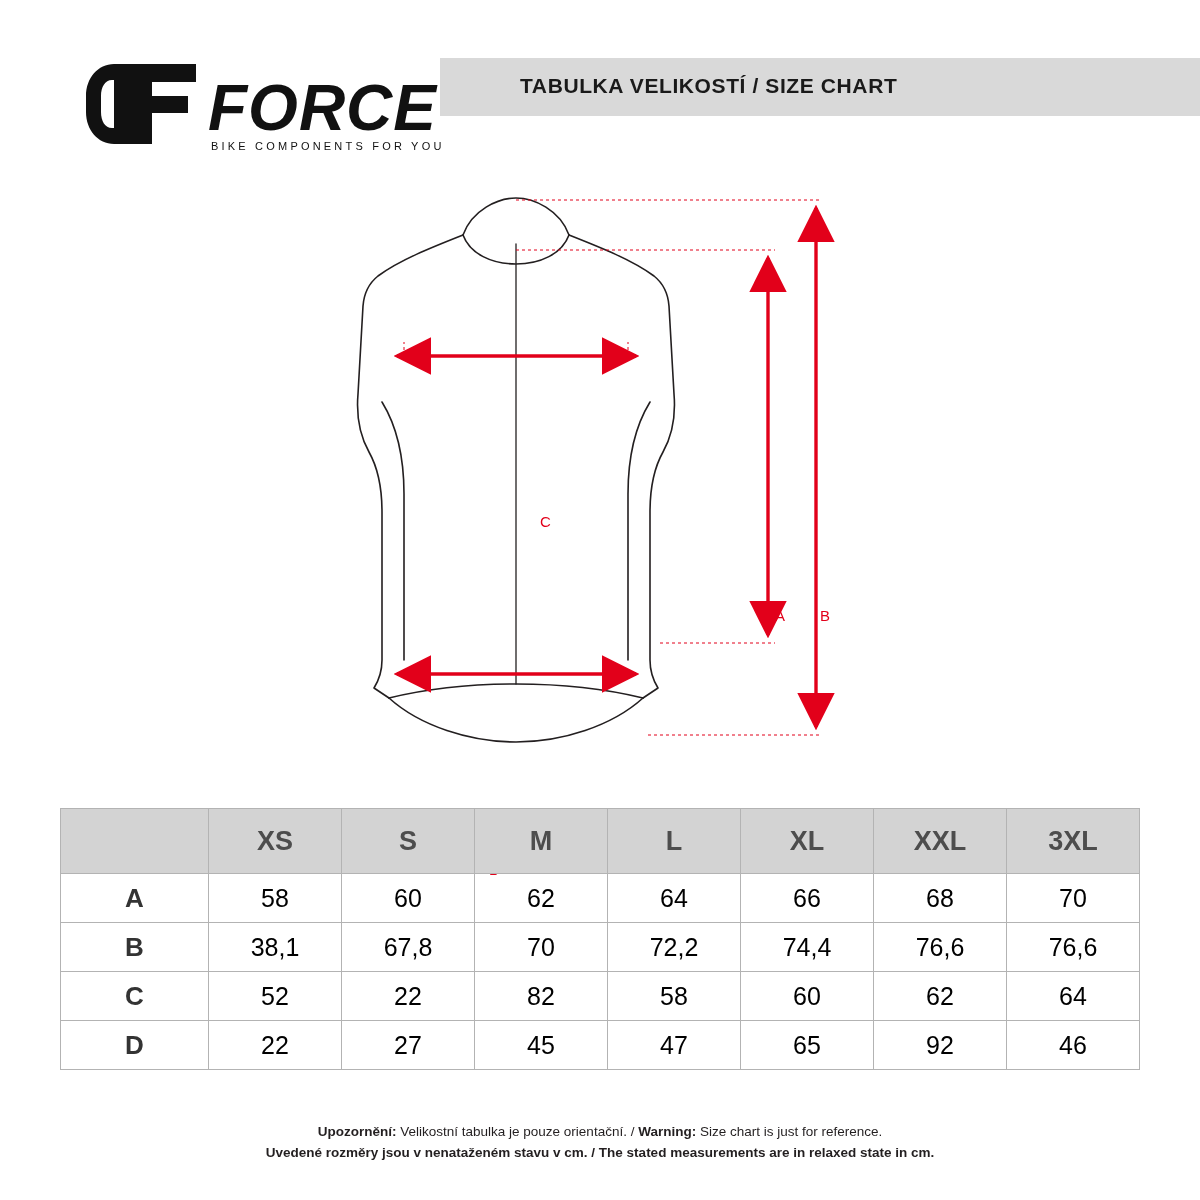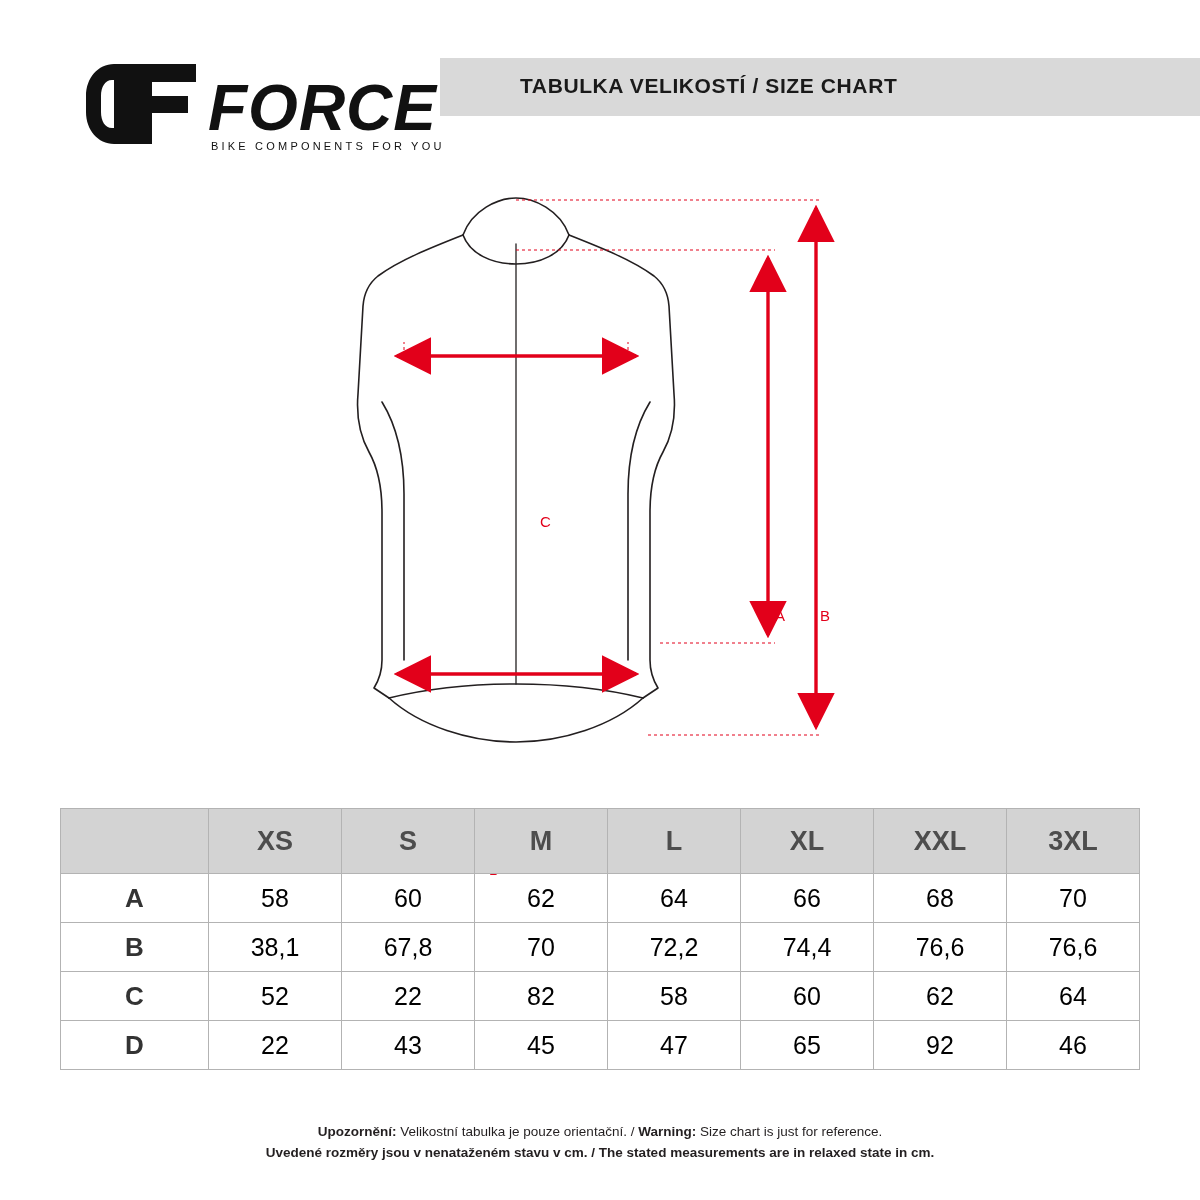--- a/index.html
+++ b/index.html
@@ -273,21 +273,21 @@
         <td>22</td>
         <td>82</td>
         <td>58</td>
         <td>60</td>
         <td>62</td>
         <td>64</td>
       </tr>
       <tr>
         <th class="row-head">D</th>
         <td>22</td>
-        <td>43</td>
+        <td>27</td>
         <td>45</td>
         <td>47</td>
         <td>65</td>
         <td>92</td>
         <td>46</td>
       </tr>
     </tbody>
   </table>
 </div>
 

